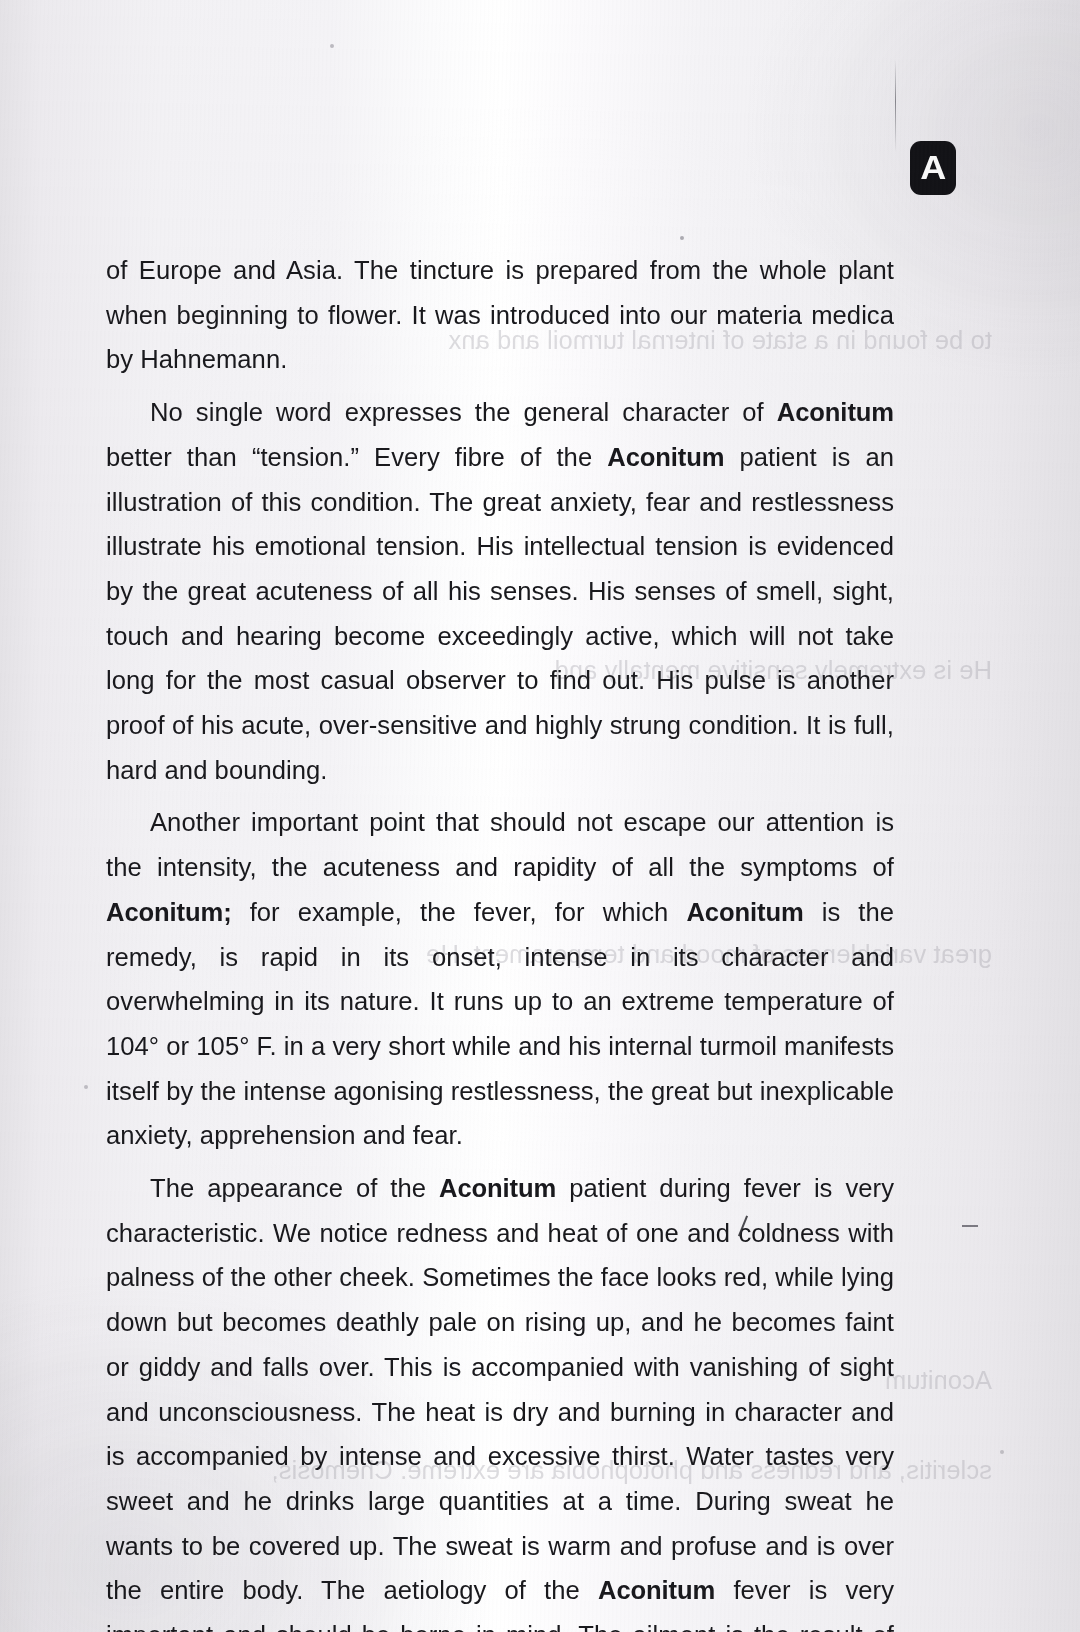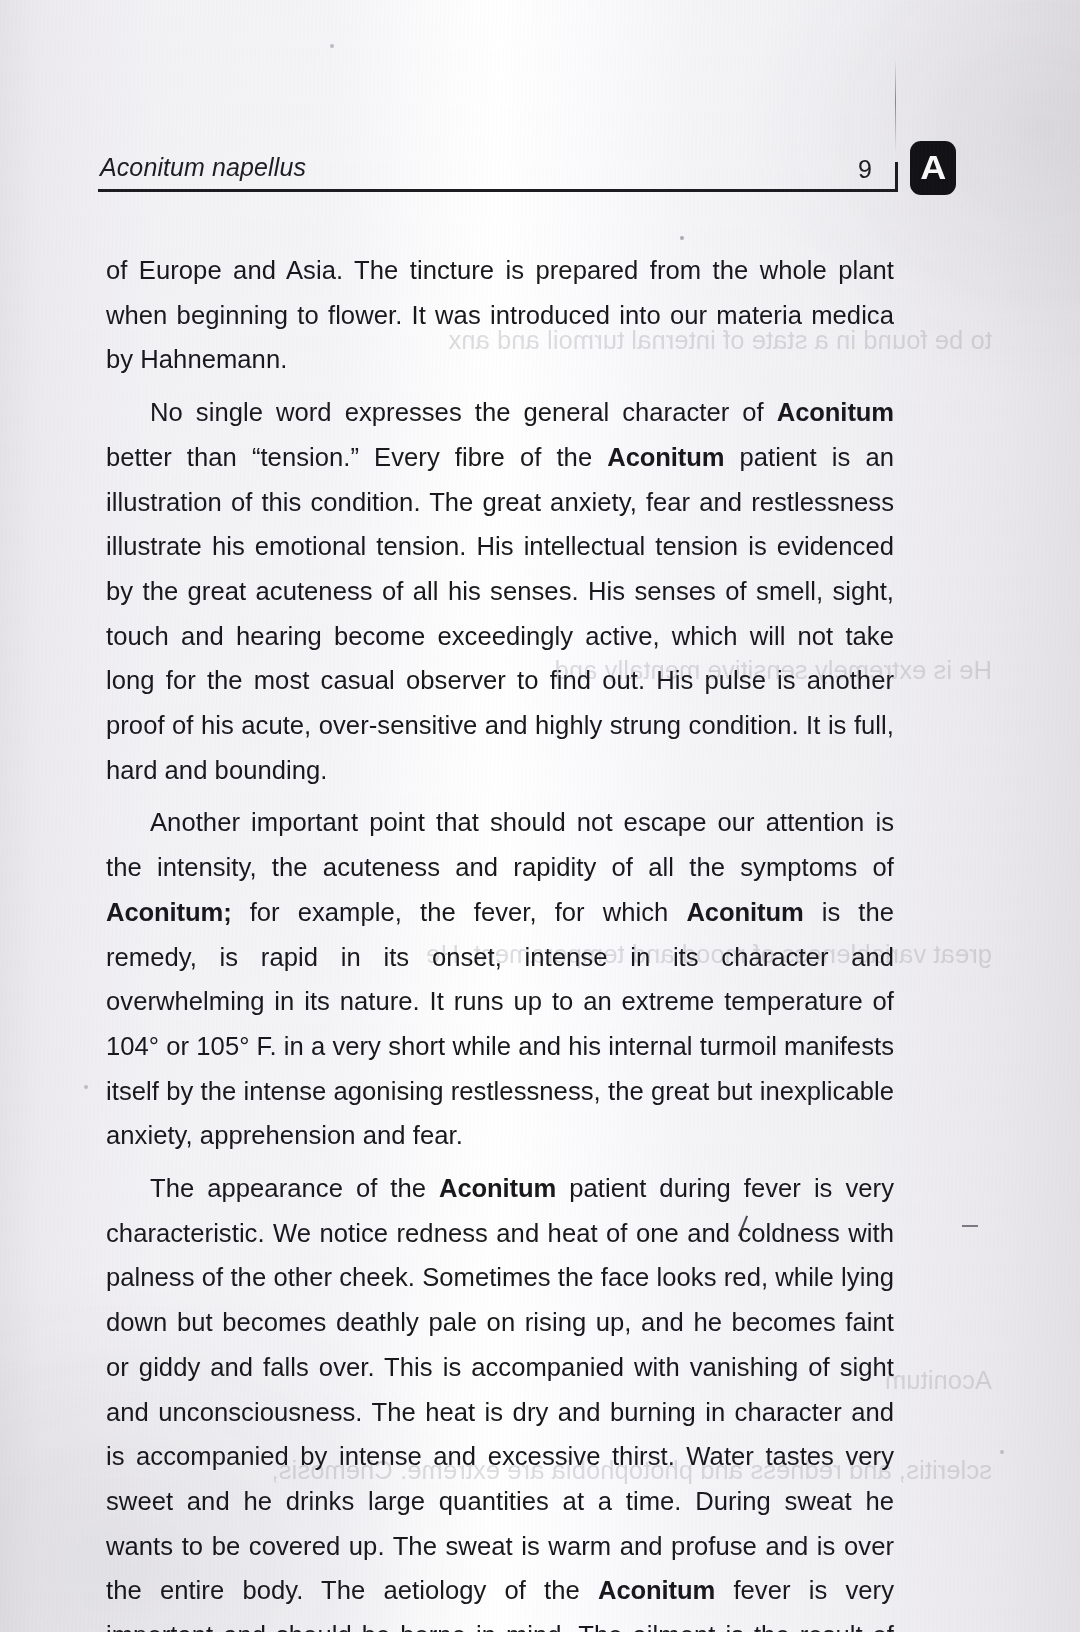--- a/index.html
+++ b/index.html
@@ -204,26 +204,20 @@
 <body>
 
 <div class="page">
 
   <div class="bleed" style="top:318px;">to be found in a state of internal turmoil and anx</div>
   <div class="bleed" style="top:648px;">He is extremely sensitive mentally and</div>
   <div class="bleed" style="top:932px;">great variableness of mood and temperament. He</div>
   <div class="bleed" style="top:1358px;">Aconitum</div>
   <div class="bleed" style="top:1448px;">scleritis, and redness and photophobia are extreme. Chemosis,</div>
 
-  <div class="header">
-    <div class="running-head">Aconitum napellus</div>
-    <div class="folio">9</div>
-    <div class="header-rule"></div>
-    <div class="header-tick"></div>
-  </div>
 
   <div class="thumb-index">
     <span>A</span>
   </div>
 
   <div class="body-text">
     <p>of Europe and Asia. The tincture is prepared from the whole plant when beginning to flower. It was introduced into our materia medica by Hahnemann.</p>
     <p class="indent">No single word expresses the general character of <b>Aconitum</b> better than “tension.” Every fibre of the <b>Aconitum</b> patient is an illustration of this condition. The great anxiety, fear and restlessness illustrate his emotional tension. His intellectual tension is evidenced by the great acuteness of all his senses. His senses of smell, sight, touch and hearing become exceedingly active, which will not take long for the most casual observer to find out. His pulse is another proof of his acute, over-sensitive and highly strung condition. It is full, hard and bounding.</p>
     <p class="indent">Another important point that should not escape our attention is the intensity, the acuteness and rapidity of all the symptoms of <b>Aconitum;</b> for example, the fever, for which <b>Aconitum</b> is the remedy, is rapid in its onset, intense in its character and overwhelming in its nature. It runs up to an extreme temperature of 104° or 105° F. in a very short while and his internal turmoil manifests itself by the intense agonising restlessness, the great but inexplicable anxiety, apprehension and fear.</p>
     <p class="indent">The appearance of the <b>Aconitum</b> patient during fever is very characteristic. We notice redness and heat of one and coldness with palness of the other cheek. Sometimes the face looks red, while lying down but becomes deathly pale on rising up, and he becomes faint or giddy and falls over. This is accompanied with vanishing of sight and unconsciousness. The heat is dry and burning in character and is accompanied by intense and excessive thirst. Water tastes very sweet and he drinks large quantities at a time. During sweat he wants to be covered up. The sweat is warm and profuse and is over the entire body. The aetiology of the <b>Aconitum</b> fever is very important and should be borne in mind. The ailment is the result of an exposure to dry, cold wind while in perspiration or getting wet.</p>

